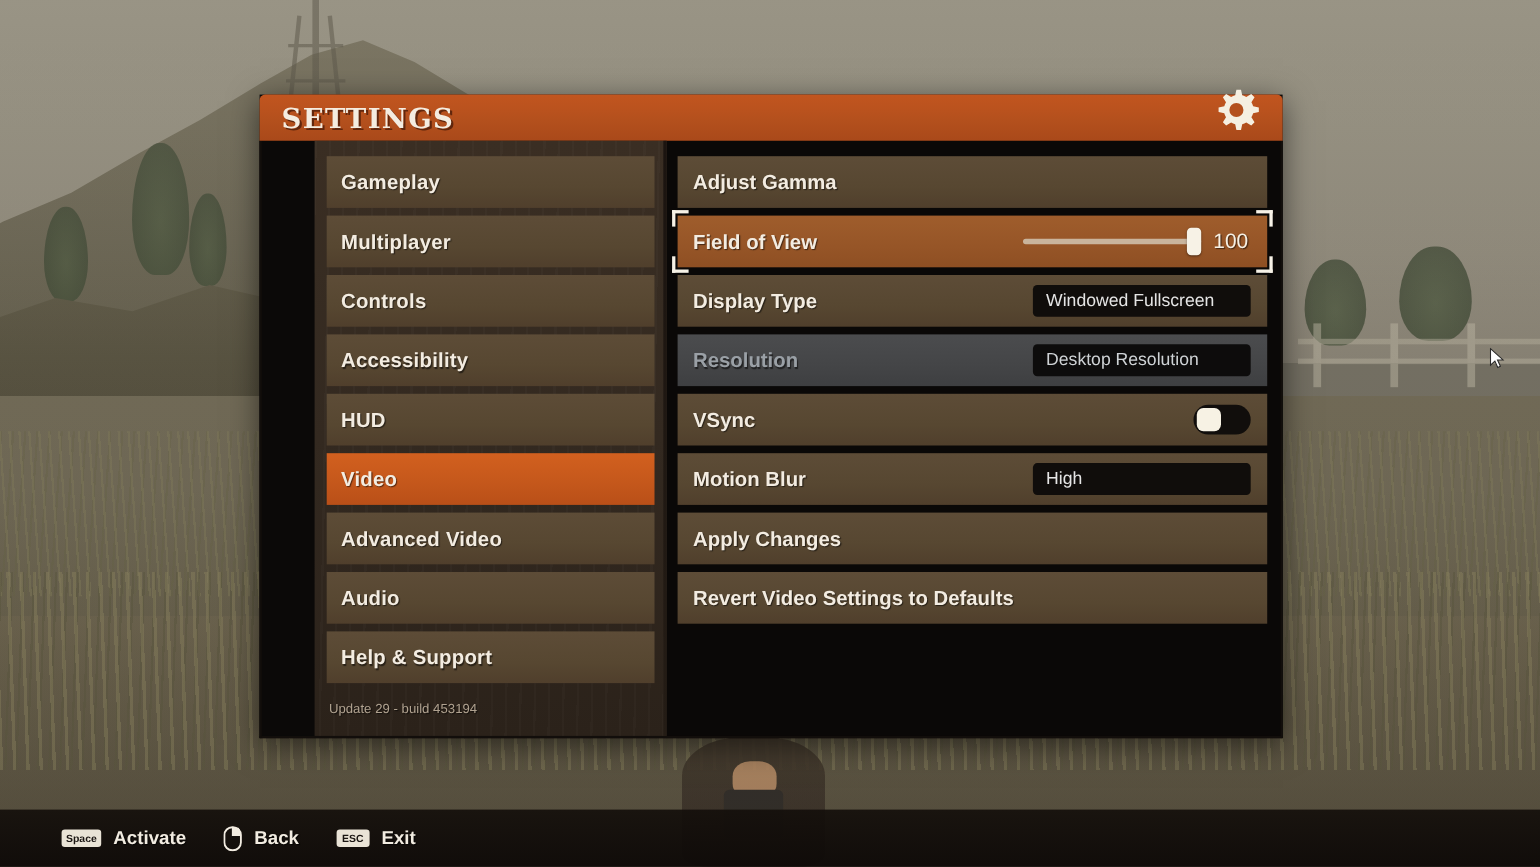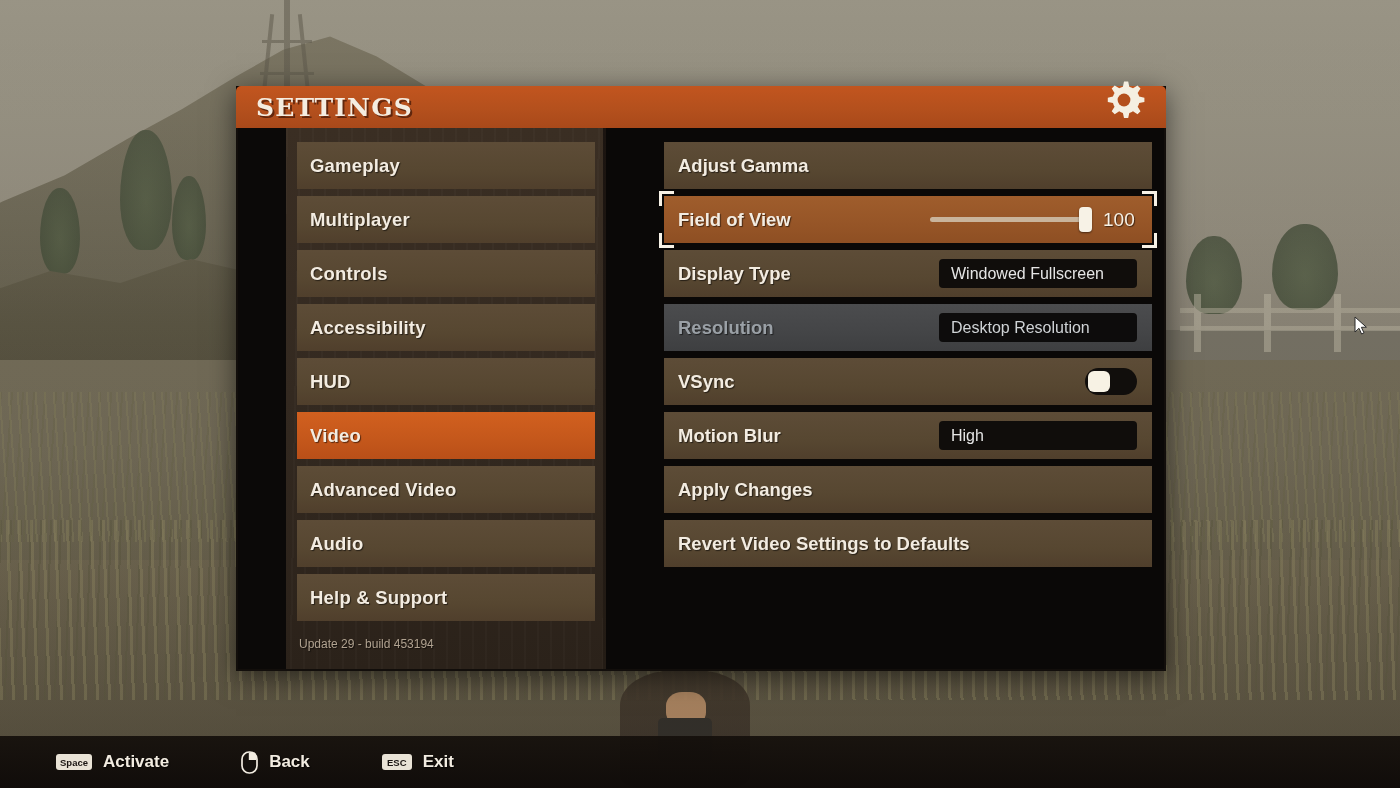--- a/index.html
+++ b/index.html
@@ -190,21 +190,20 @@
     height: 47px;
     margin-bottom: 7px;
     background: linear-gradient(180deg, #5d4c37 0%, #574731 60%, #503f2c 100%);
     display: flex; align-items: center;
     padding: 0 15px 0 14px;
     color: #f3ece1;
     font-size: 18.5px;
     font-weight: bold;
     text-shadow: 1px 1px 1px rgba(0,0,0,.55);
     cursor: pointer;
-    margin-left: 48px;
   }
   .row .label { flex: none; }
   .row .filler { flex: 1; }
 
   .row.selected {
     background: linear-gradient(180deg, #9f5d2c 0%, #965527 60%, #8e4f23 100%);
   }
   .row.disabled {
     background: linear-gradient(180deg, #4b4c4e 0%, #444547 60%, #3e3f41 100%);
     color: #9aa0a6;
@@ -279,21 +278,21 @@
   }
 
   
   #hint-bar {
     position: absolute;
     left: 0; bottom: 0;
     width: 1400px; height: 52px;
     background: linear-gradient(180deg, rgba(20,15,11,.92) 0%, rgba(14,10,8,.96) 100%);
     display: flex; align-items: center;
     padding-left: 56px;
-    gap: 72px;
+    gap: 34px;
   }
   .hint {
     display: flex; align-items: center; gap: 11px;
     color: #f2ece1;
     font-size: 17px;
     font-weight: bold;
     text-shadow: 1px 1px 1px rgba(0,0,0,.7);
   }
   .keycap {
     display: inline-flex; align-items: center; justify-content: center;

